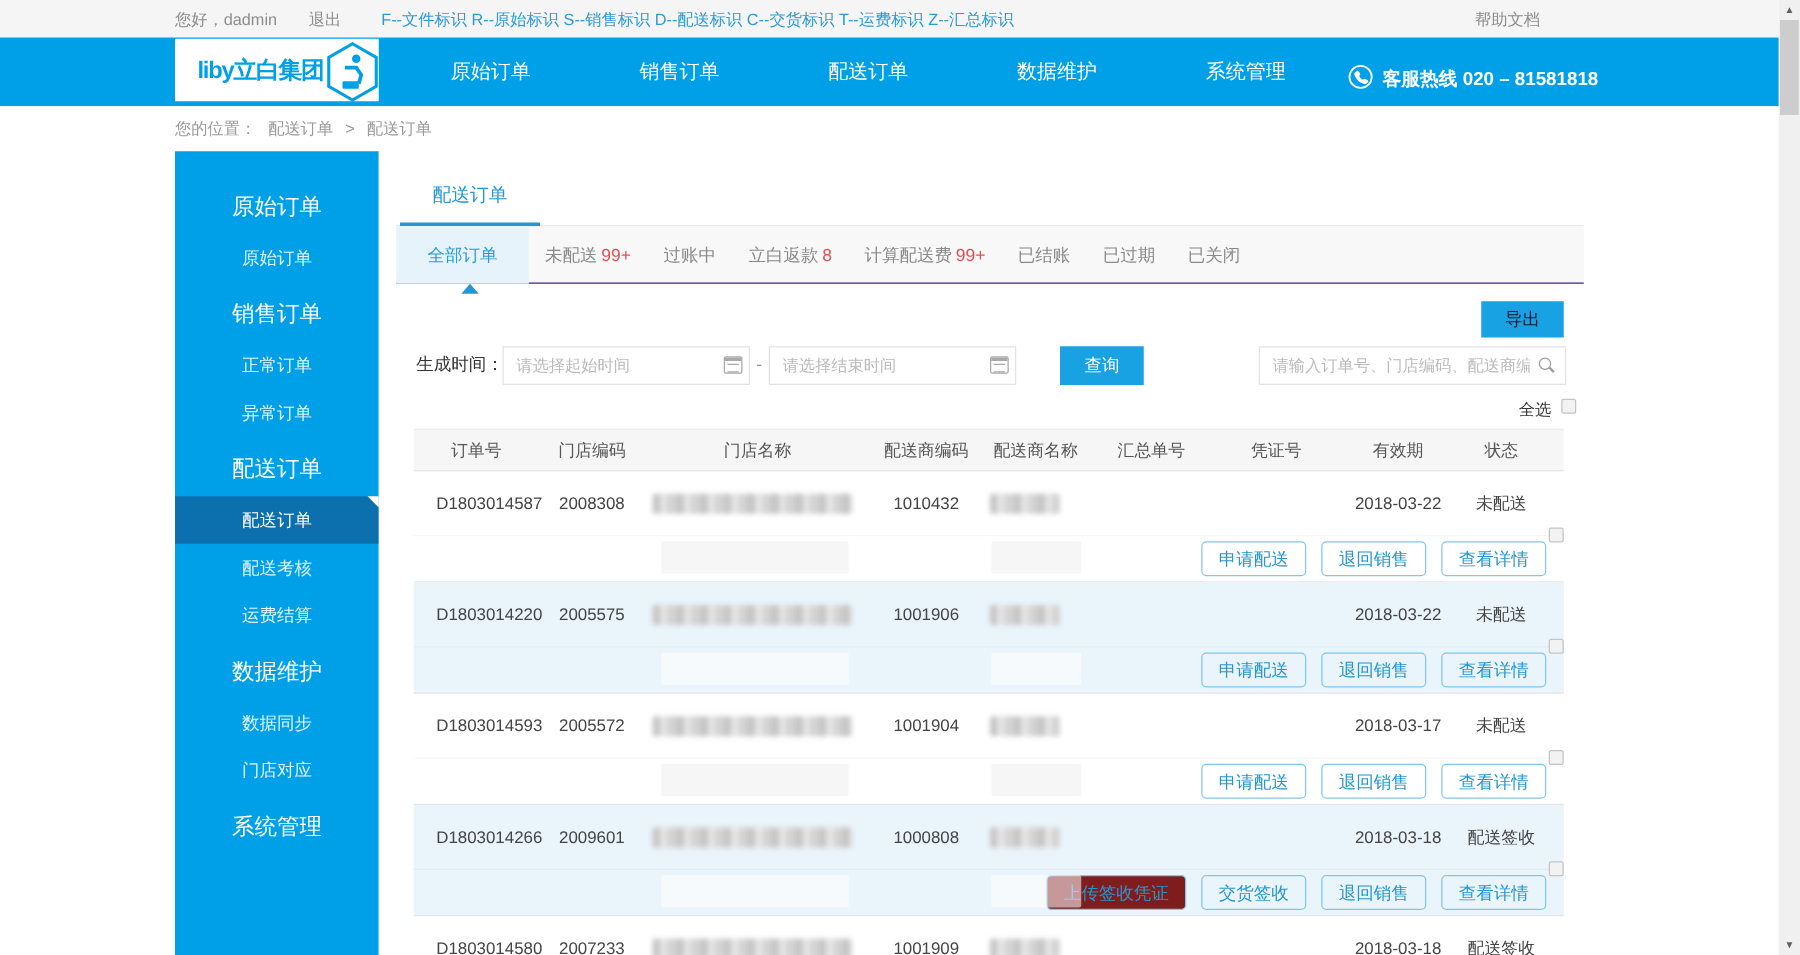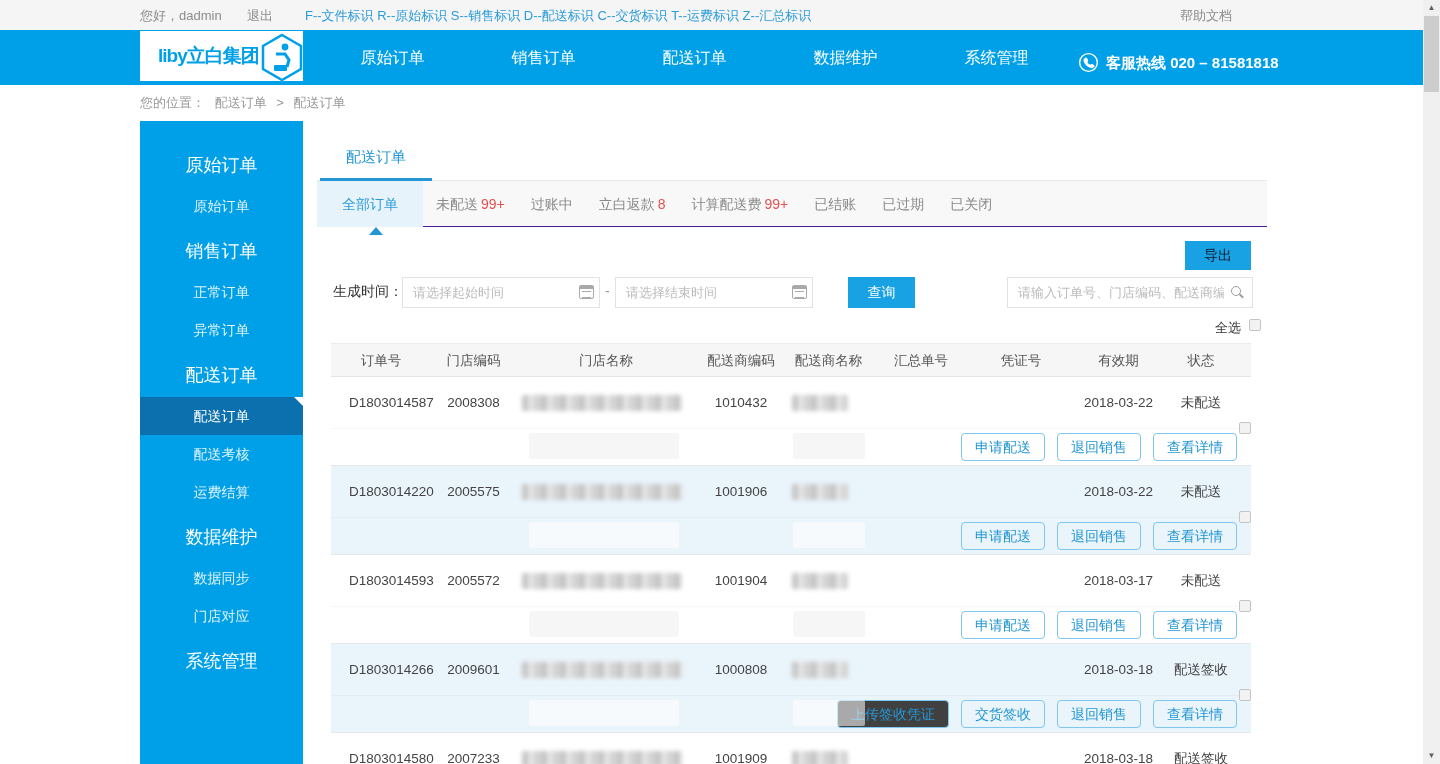--- a/index.html
+++ b/index.html
@@ -120,21 +120,21 @@
   .actionline { height:36px; display:flex; align-items:center; justify-content:flex-end;
     gap:12px; padding-right:14px; position:relative; }
   .ghost { position:absolute; height:26px; top:4px; border-radius:2px; }
   .row .ghost { background:rgba(0,0,0,.035); }
   .row.alt .ghost { background:rgba(255,255,255,.55); }
   .g-store { left:198px; width:150px; }
   .g-dist { left:462px; width:72px; }
   .btn-line { height:28px; padding:0 13px; border:1px solid #7fc7ee; border-radius:4px;
     background:transparent; color:#2496d3; font-size:14px; cursor:pointer;
     font-family:inherit; line-height:26px; }
-  .btn-line.white { background:#404040;margin-left:28px; }
+  .btn-line.white { background:#7f1d1d;margin-left:28px; }
   .lastrow { overflow:hidden; height:35px; }
 
   
   .scrollbar { position:absolute; right:0; top:0; width:17px; height:764px; background:#f0f0f0; }
   .sb-arrow { position:absolute; left:0; width:17px; height:14px; text-align:center;
     font-size:8px; color:#606060; line-height:14px; cursor:pointer; }
   .sb-up { top:1px; } .sb-down { bottom:1px; }
   .sb-thumb { position:absolute; left:1px; top:16px; width:15px; height:76px;
     background:#cdcdcd; cursor:pointer; }
 </style>

